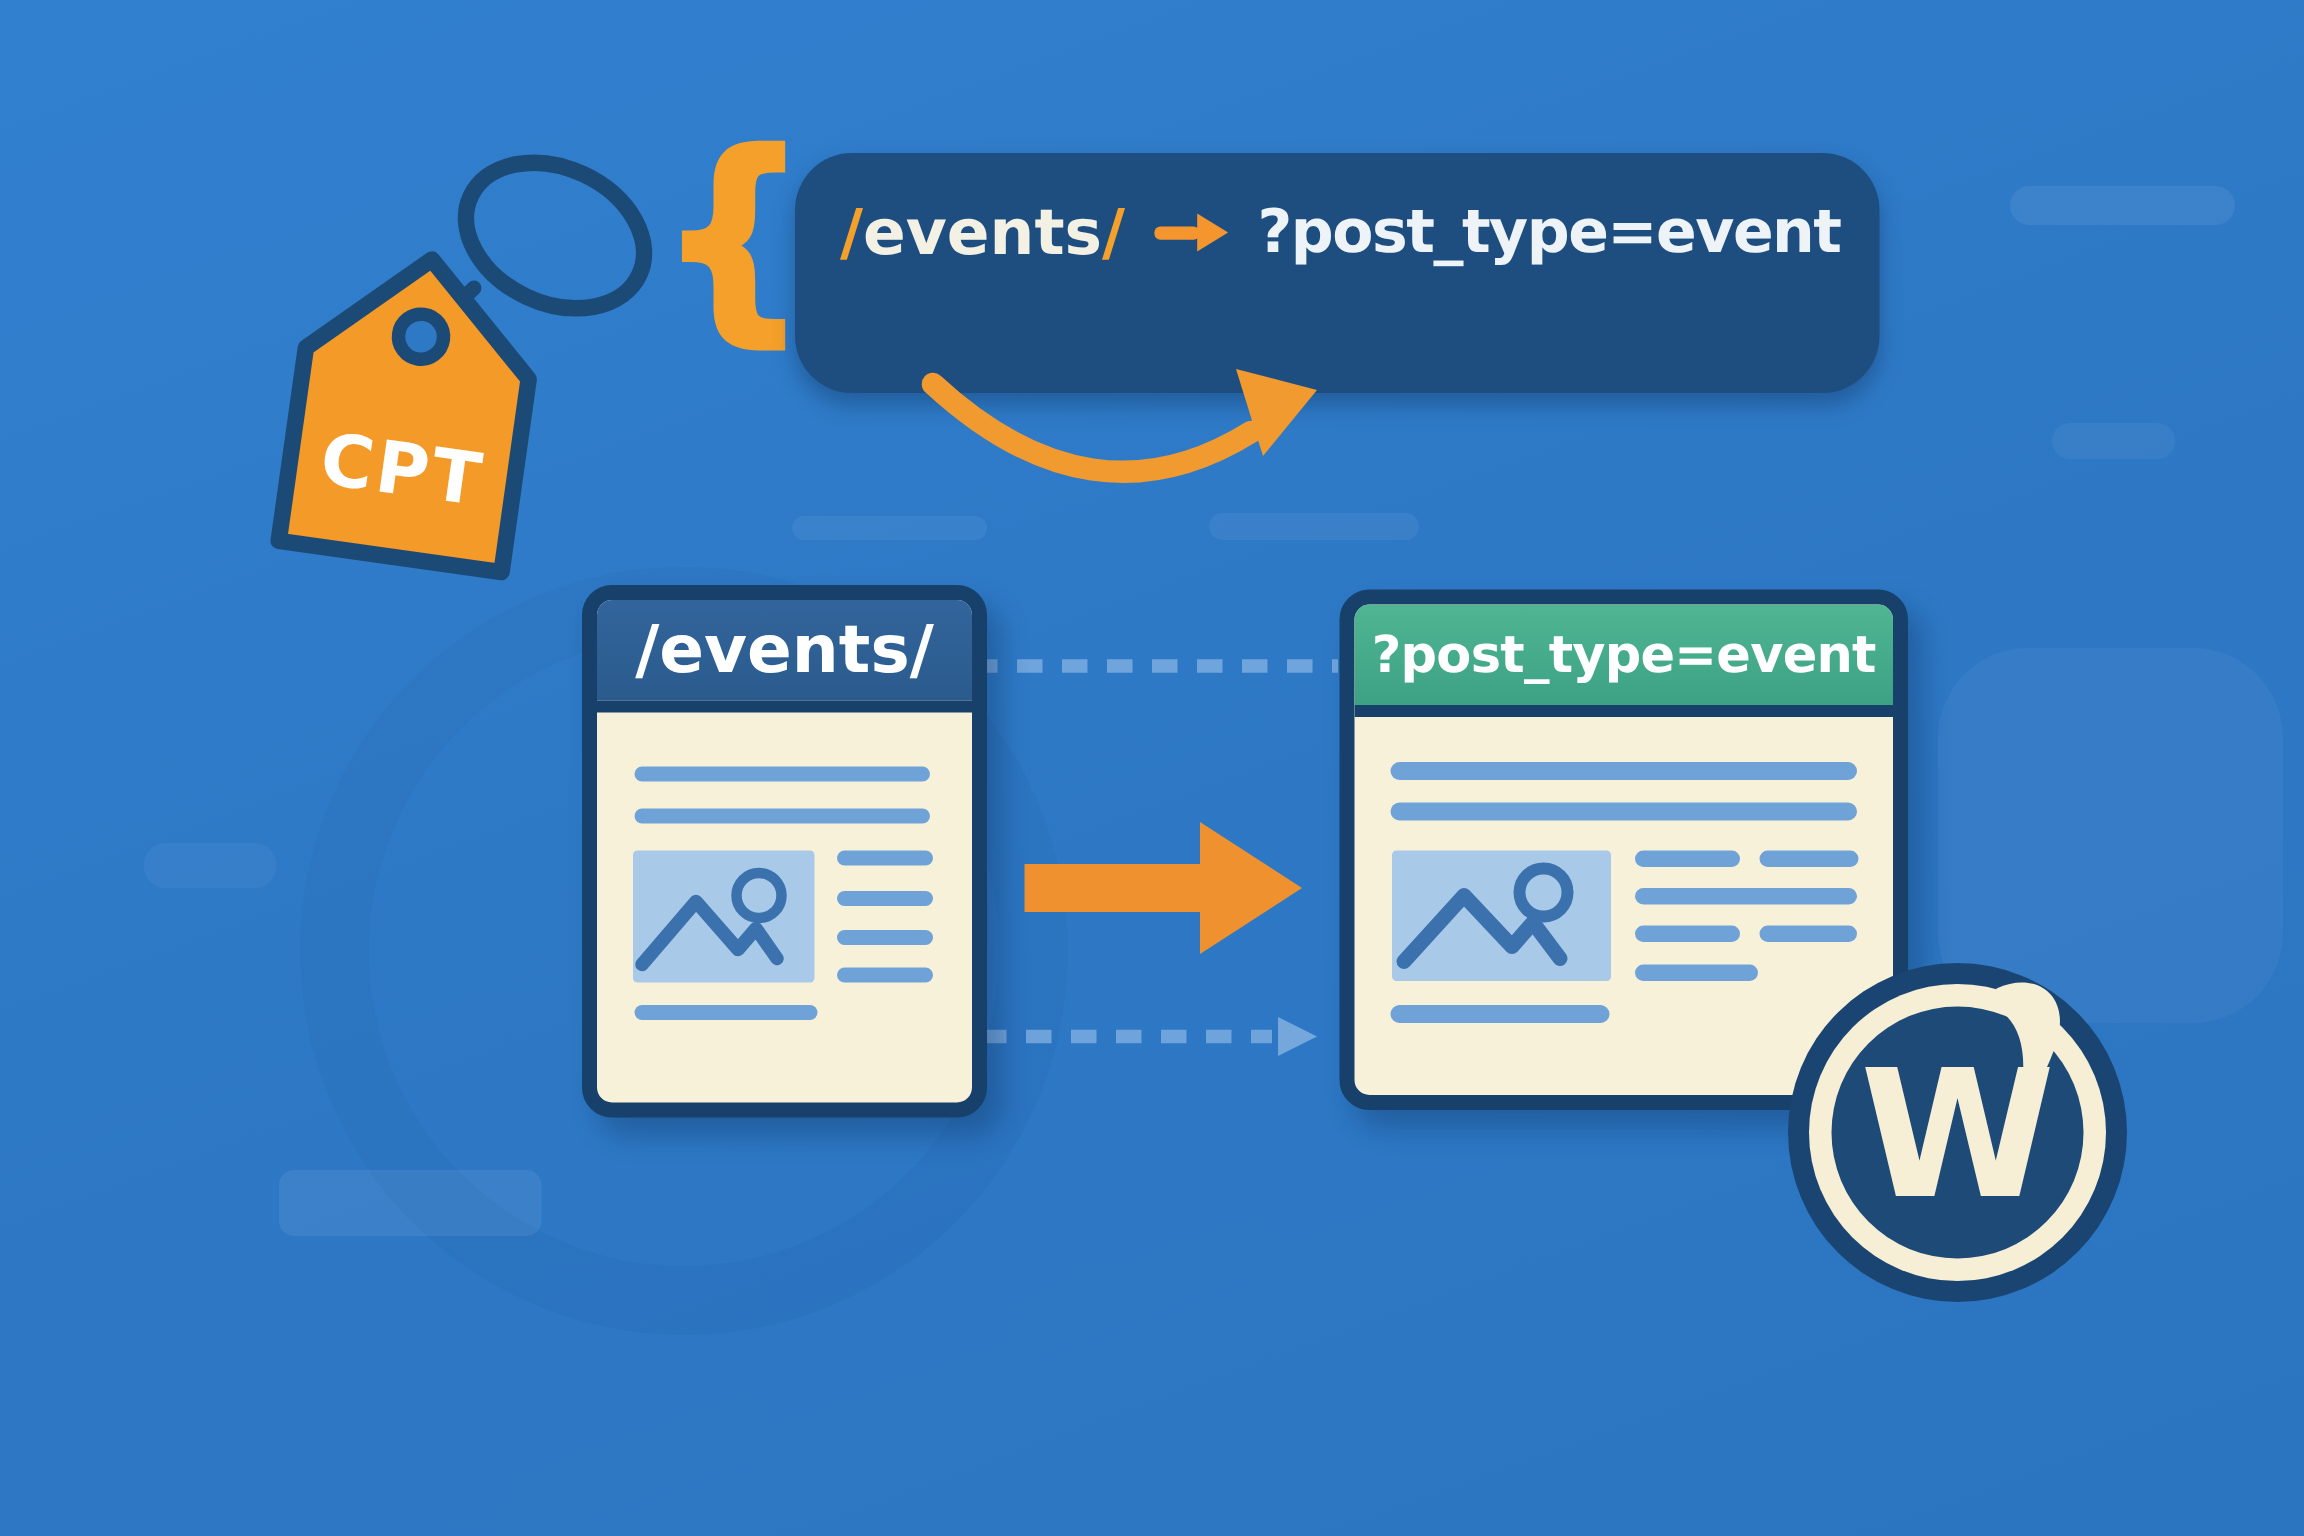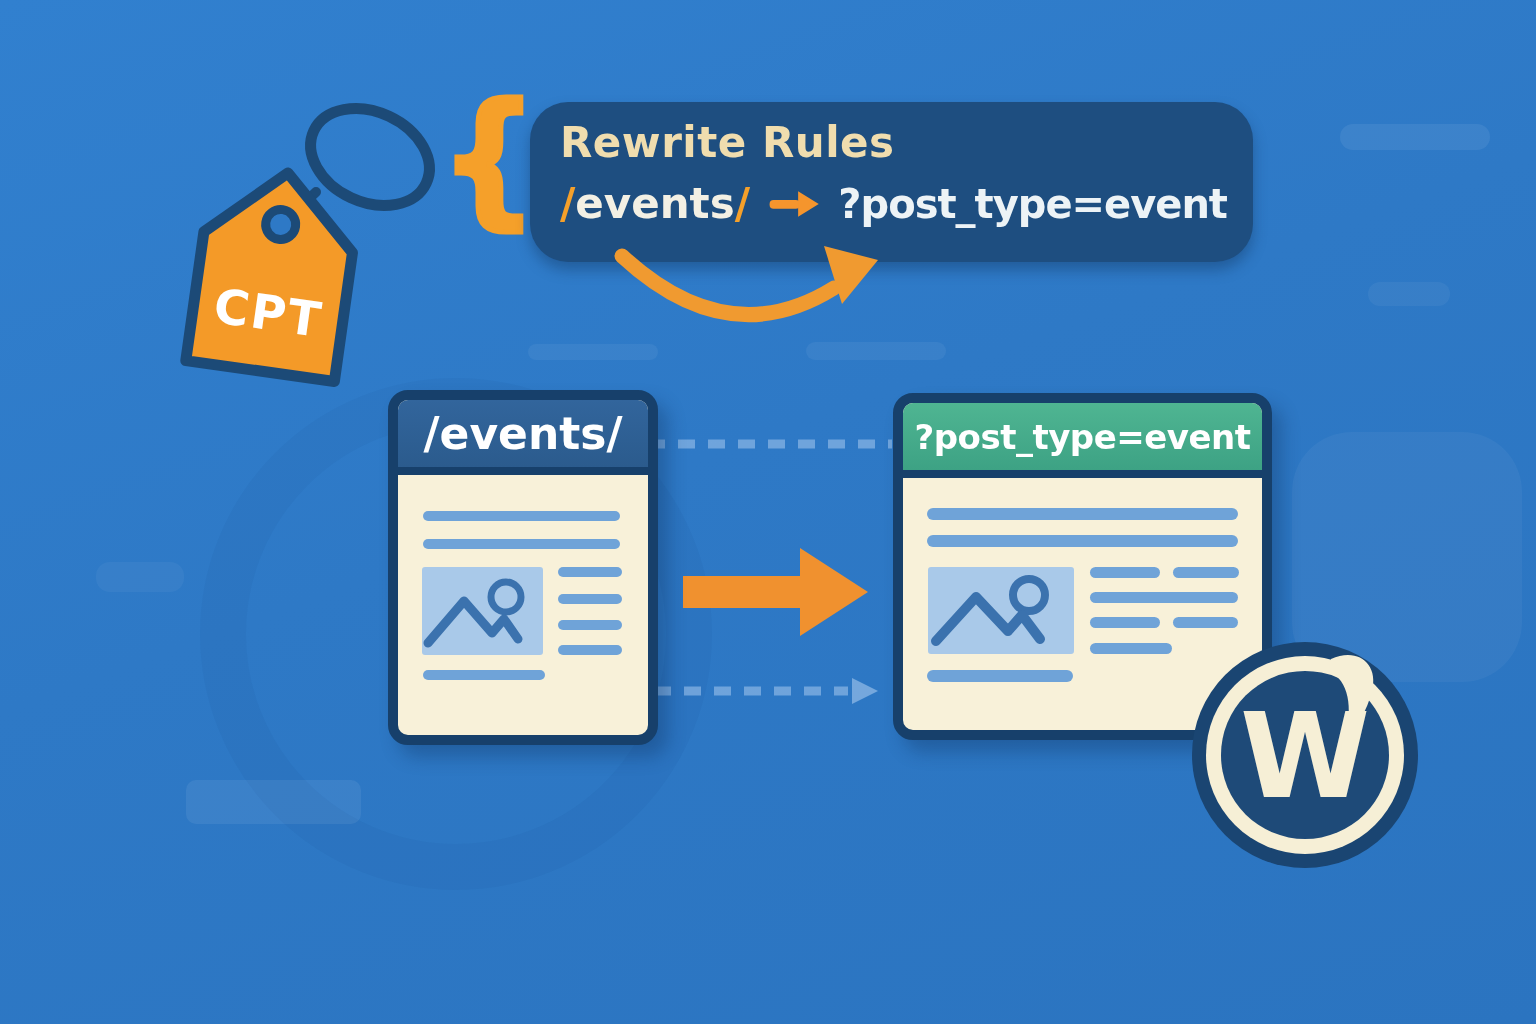--- a/index.html
+++ b/index.html
@@ -54,21 +54,20 @@
     <g transform="translate(124,192) rotate(8)">
       <path d="M -75,-30 L 0,-100 L 75,-30 L 75,100 L -75,100 Z" fill="#f49a28" stroke="#1c4a77" stroke-width="11" stroke-linejoin="round"></path>
       <circle cx="0" cy="-48" r="15" fill="#2e79c6" stroke="#1c4a77" stroke-width="9"></circle>
       <text x="0" y="58" text-anchor="middle" font-size="48" font-weight="bold" fill="#ffffff" letter-spacing="2">CPT</text>
     </g>
   </svg>
 
   <div class="brace">{</div>
 
   <div class="rewrite-box">
-    <div class="rewrite-title">Rewrite Rules</div>
     <div class="rewrite-line">
       <span class="rw-from"><span class="sl">/</span><span>events</span><span class="sl">/</span></span>
       <svg width="66" height="40" viewBox="0 0 66 40">
         <rect x="2" y="15" width="38" height="11" rx="5" fill="#f5952d"></rect>
         <polygon points="38,4 64,20 38,36" fill="#f5952d"></polygon>
       </svg>
       <span class="rw-to">?post_type=event</span>
     </div>
   </div>
 

